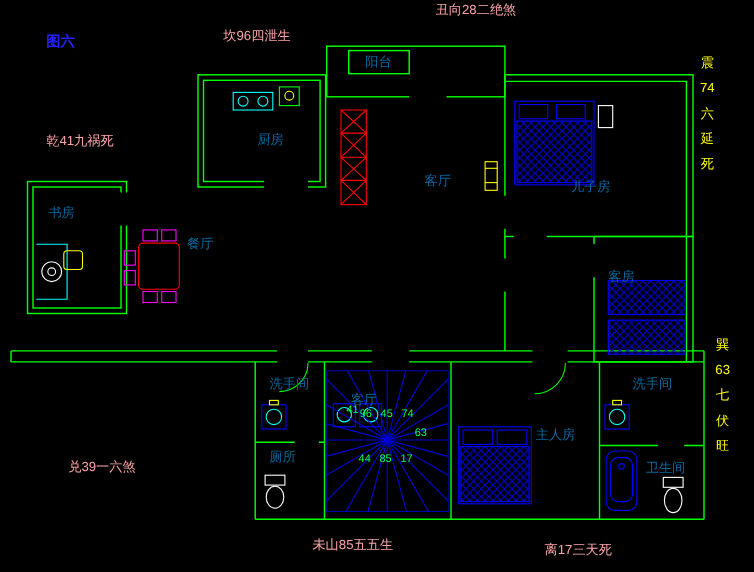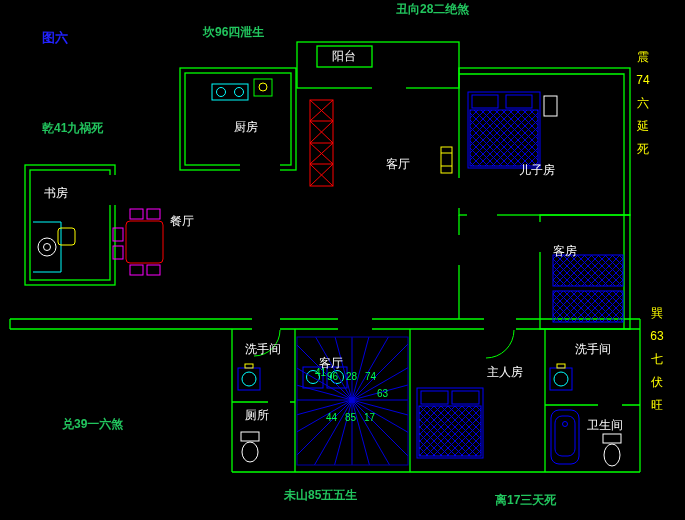--- a/index.html
+++ b/index.html
@@ -1,21 +1,21 @@
 <!DOCTYPE html>
 <html><head>
 <meta charset="utf-8">
 <style>
   html,body{margin:0;padding:0;background:#000;}
   .canvas{position:relative;width:685px;height:520px;background:#000;overflow:hidden;
           font-family:"Liberation Sans",sans-serif;}
   .canvas svg{position:absolute;left:0;top:0;}
   .t{position:absolute;white-space:nowrap;font-size:12px;line-height:1;}
-  .yellow{color:#22c55e;font-weight:bold;}
-  .cyan{color:#ffffff;text-align:center;}
+  .yellow{color:#fca5a5;}
+  .cyan{color:#0369a1;text-align:center;}
   .figblue{color:#2222ff;font-weight:bold;font-size:13px;}
   .num{position:absolute;color:#00ff55;font-size:10px;line-height:1;}
   .vstack{position:absolute;width:26px;color:#ffff00;}
   .vstack span{display:block;text-align:center;line-height:23px;font-size:12px;}
 </style>
 </head>
 <body>
 
 <div class="canvas">
 
@@ -218,27 +218,27 @@
 
 <div class="t cyan" style="left:332px;top:50px">阳台</div>
 <div class="t cyan" style="left:234px;top:121px">厨房</div>
 <div class="t cyan" style="left:386px;top:158px">客厅</div>
 <div class="t cyan" style="left:519px;top:164px">儿子房</div>
 <div class="t cyan" style="left:44px;top:187px">书房</div>
 <div class="t cyan" style="left:170px;top:215px">餐厅</div>
 <div class="t cyan" style="left:553px;top:245px">客房</div>
 <div class="t cyan" style="left:245px;top:343px">洗手间</div>
 <div class="t cyan" style="left:319px;top:357px">客厅</div>
-<div class="t cyan" style="left:487px;top:366px">主人房</div>
+<div class="t cyan" style="left:487px;top:389px">主人房</div>
 <div class="t cyan" style="left:575px;top:343px">洗手间</div>
 <div class="t cyan" style="left:245px;top:409px">厕所</div>
 <div class="t cyan" style="left:587px;top:419px">卫生间</div>
 
 <div class="num" style="left:327px;top:372px">96</div>
-<div class="num" style="left:346px;top:372px">28</div>
+<div class="num" style="left:346px;top:372px">45</div>
 <div class="num" style="left:365px;top:372px">74</div>
 <div class="num" style="left:315px;top:368px">41</div>
 <div class="num" style="left:377px;top:389px">63</div>
 <div class="num" style="left:326px;top:413px">44</div>
 <div class="num" style="left:345px;top:413px">85</div>
 <div class="num" style="left:364px;top:413px">17</div>
 
 </div>
 
 </body></html>

